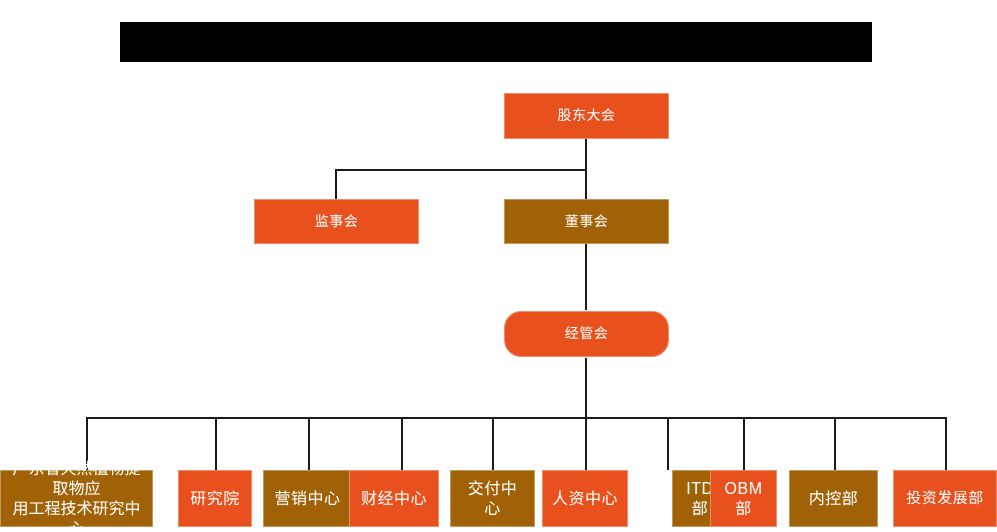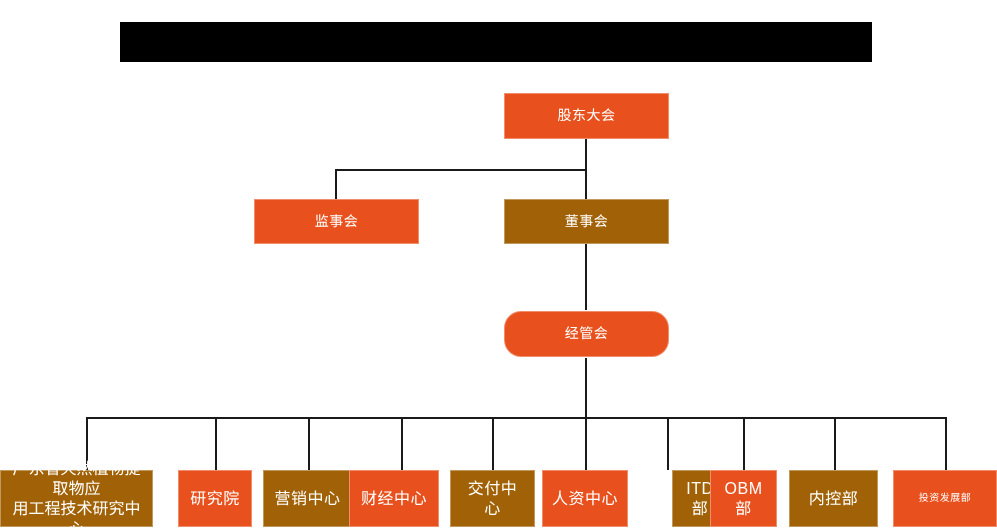--- a/index.html
+++ b/index.html
@@ -43,21 +43,21 @@
   .node.dark  { background: #e8511d; }
   .node.light { background: #a16207; }
 
   .node-label {
     display: block;
     width: 100%;
     padding: 0 9px;
     box-sizing: border-box;
   }
   .size-lg  { font-size: 14px; }
-  .size-md  { font-size: 10px; font-family: Liberation Serif, serif; }
+  .size-md  { font-size: 15px; font-family: Liberation Serif, serif; }
   .size-sm  { font-size: 16px; }
   .size-xs  { font-size: 16px; letter-spacing: 0px; }
 
   
   .conn {
     position: absolute;
     background: #1a1a1a;
   }
   .conn.v { width: 2px; }
   .conn.h { height: 2px; }

